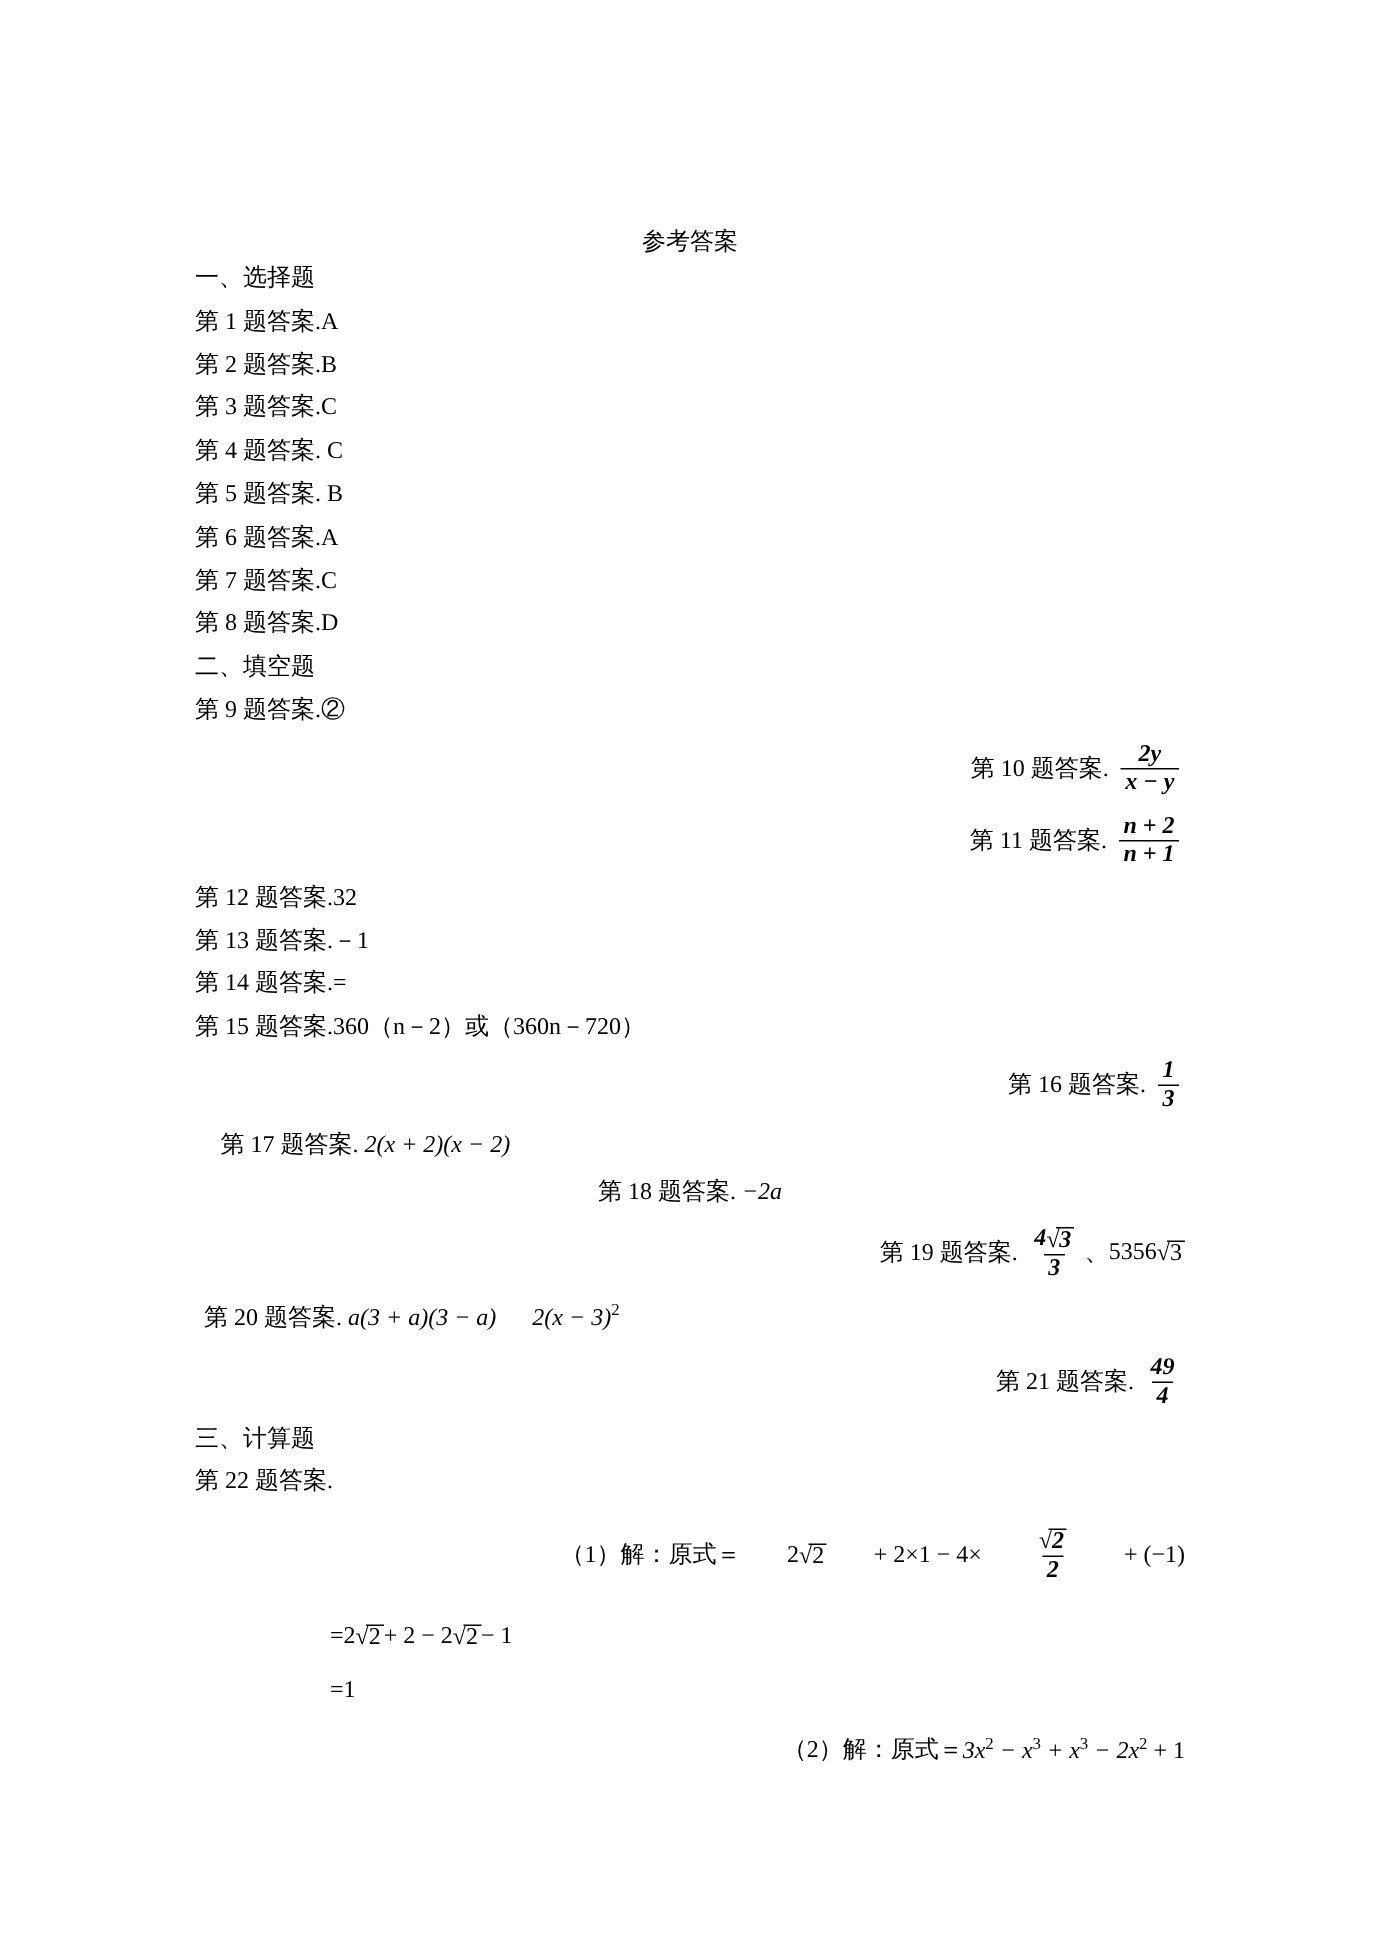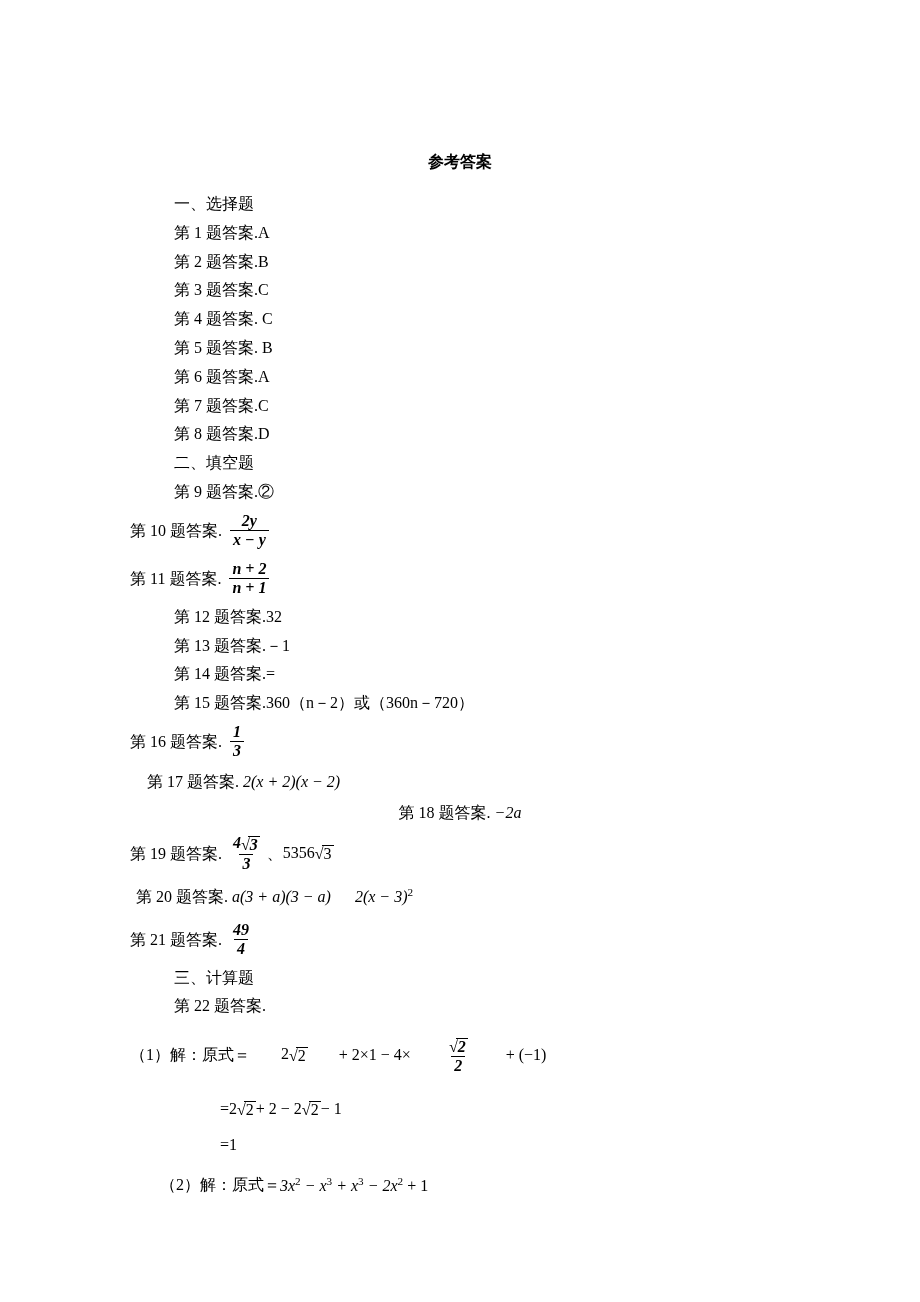--- a/index.html
+++ b/index.html
@@ -8,35 +8,34 @@
       height: 1302px;
       background: #ffffff;
       font-family: "SimSun", "宋体", serif;
       font-size: 16px;
       color: #000000;
       padding: 150px 130px 70px 130px;
       line-height: 1.5;
     }
     .title {
       text-align: center;
-      font-weight: bold;
-      margin-bottom: 18px;
+      font-weight: normal;
       font-size: 16px;
     }
     .line { 
       margin-bottom: 4px; 
       line-height: 1.55;
-      margin-left: 44px;
     }
     .line-math {
       display: flex;
       align-items: center;
       margin-bottom: 4px;
       line-height: 1.0;
       min-height: 44px;
+      justify-content: flex-end;
     }
     .frac {
       display: inline-flex;
       flex-direction: column;
       align-items: center;
       vertical-align: middle;
       font-style: italic;
       margin: 0 4px;
       line-height: 1.0;
       font-weight: bold;

